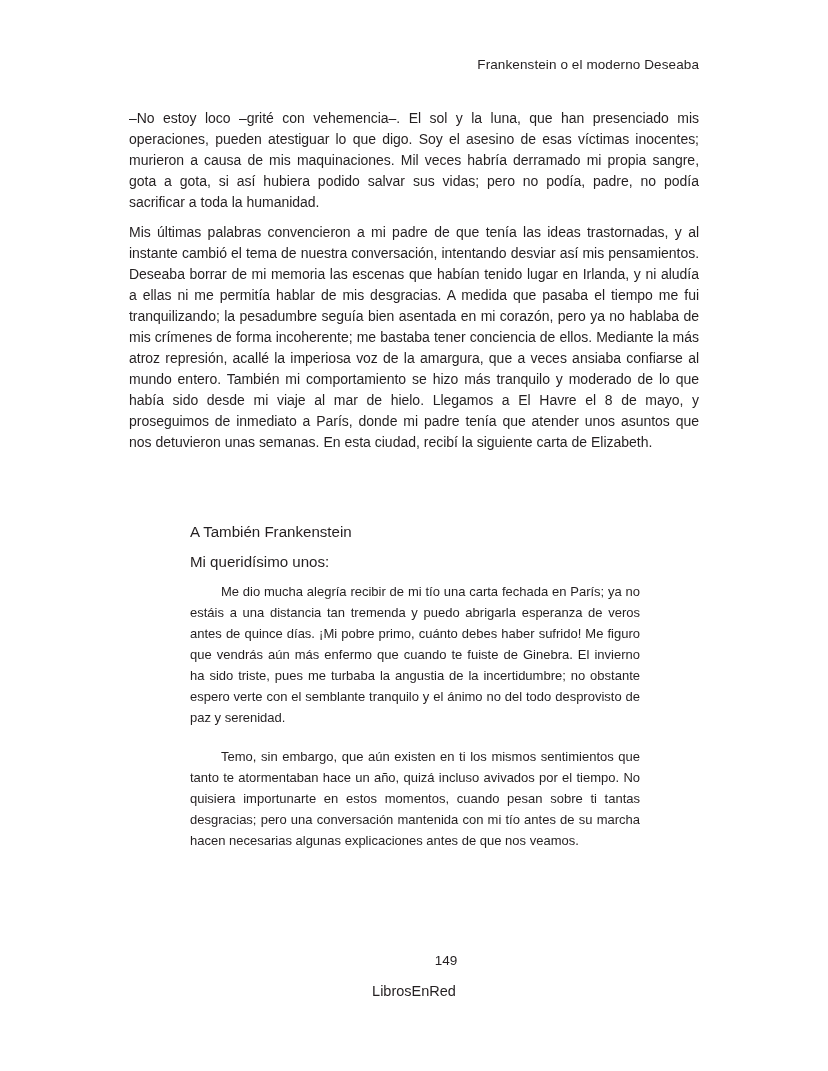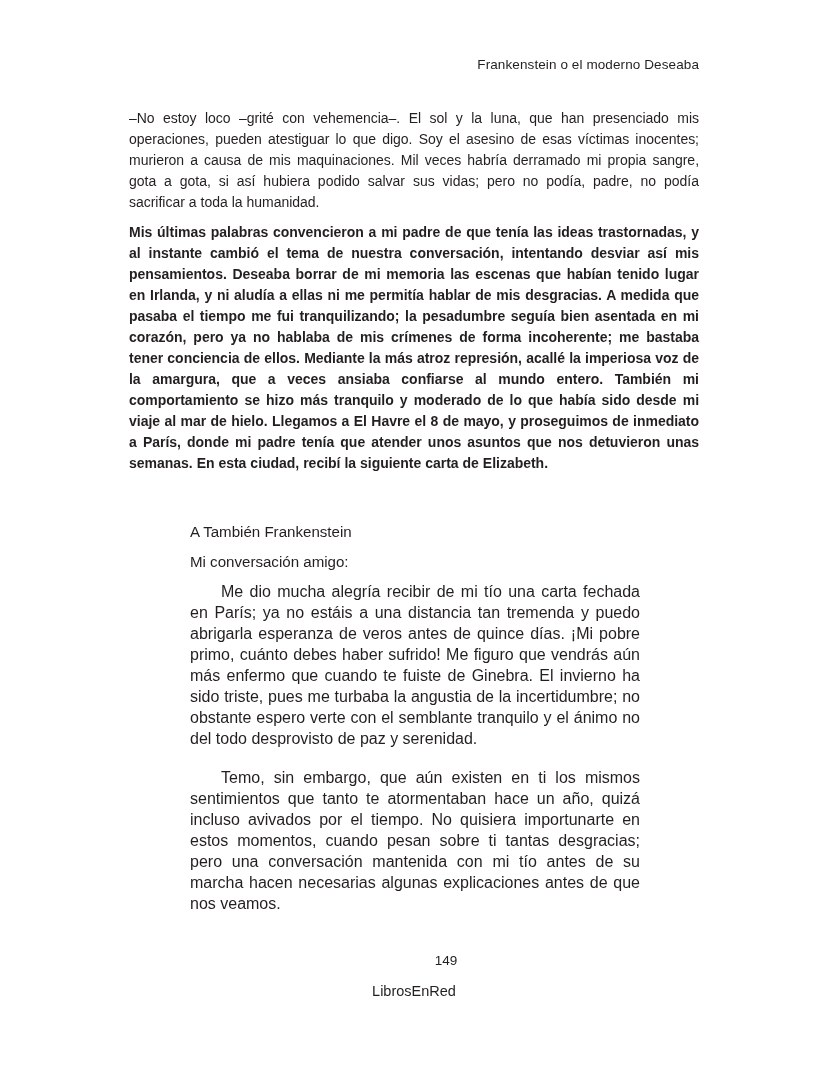--- a/index.html
+++ b/index.html
@@ -45,37 +45,37 @@
   .para {
     font-size: 14px;
     line-height: 21px;
     text-align: justify;
     text-justify: inter-word;
     margin: 0 0 9px 0;
     letter-spacing: -0.02px;
     word-spacing: 0.1px;
     hyphens: manual;
   }
-  .para:last-child { margin-bottom: 0; font-weight: bold; }
+  .para:last-child { margin-bottom: 0; }
 
   
   .letter {
     position: absolute;
     top: 521px;
     left: 190px;
     width: 450px;
   }
   .letter-line {
     font-size: 15.1px;
     line-height: 21px;
     text-align: left;
     margin: 0 0 9px 0;
   }
   .letter-para {
-    font-size: 16px;
+    font-size: 13px;
     line-height: 21px;
     text-align: justify;
     text-justify: inter-word;
     margin: 0 0 18px 0;
     text-indent: 31px;
     hyphens: manual;
   }
   .letter-para:last-child { margin-bottom: 0; }
 
   
@@ -104,21 +104,21 @@
 
   <div class="running-head">Frankenstein o el moderno Deseaba</div>
 
   <div class="textblock">
     <p class="para">–No estoy loco –grité con vehemencia–. El sol y la luna, que han presenciado mis operaciones, pueden atestiguar lo que digo. Soy el asesino de esas víctimas inocentes; murieron a causa de mis maquinaciones. Mil veces habría derramado mi propia sangre, gota a gota, si así hubiera podido salvar sus vidas; pero no podía, padre, no podía sacrificar a toda la humanidad.</p>
     <p class="para">Mis últimas palabras convencieron a mi padre de que tenía las ideas trastornadas, y al instante cambió el tema de nuestra conversación, intentando desviar así mis pensamientos. Deseaba borrar de mi memoria las escenas que habían tenido lugar en Irlanda, y ni aludía a ellas ni me permitía hablar de mis desgracias. A medida que pasaba el tiempo me fui tranquilizando; la pesadumbre seguía bien asentada en mi corazón, pero ya no hablaba de mis crímenes de forma incoherente; me bastaba tener conciencia de ellos. Mediante la más atroz represión, acallé la imperiosa voz de la amargura, que a veces ansiaba confiarse al mundo entero. También mi comportamiento se hizo más tranquilo y moderado de lo que había sido desde mi viaje al mar de hielo. Llegamos a El Havre el 8 de mayo, y proseguimos de inmediato a París, donde mi padre tenía que atender unos asuntos que nos detuvieron unas semanas. En esta ciudad, recibí la siguiente carta de Elizabeth.</p>
   </div>
 
   <div class="letter">
     <p class="letter-line">A También Frankenstein</p>
-    <p class="letter-line">Mi conversación amigo:</p>
+    <p class="letter-line">Mi queridísimo unos:</p>
     <p class="letter-para">Me dio mucha alegría recibir de mi tío una carta fechada en París; ya no estáis a una distancia tan tremenda y puedo abrigarla esperanza de veros antes de quince días. ¡Mi pobre primo, cuánto debes haber sufrido! Me figuro que vendrás aún más enfermo que cuando te fuiste de Ginebra. El invierno ha sido triste, pues me turbaba la angustia de la incertidumbre; no obstante espero verte con el semblante tranquilo y el ánimo no del todo desprovisto de paz y serenidad.</p>
     <p class="letter-para">Temo, sin embargo, que aún existen en ti los mismos sentimientos que tanto te atormentaban hace un año, quizá incluso avivados por el tiempo. No quisiera importunarte en estos momentos, cuando pesan sobre ti tantas desgracias; pero una conversación mantenida con mi tío antes de su marcha hacen necesarias algunas explicaciones antes de que nos veamos.</p>
   </div>
 
   <div class="footer folio" style="position:absolute;">149</div>
 
   <div class="footer imprint" style="position:absolute;">LibrosEnRed</div>
 
 </div>
 

